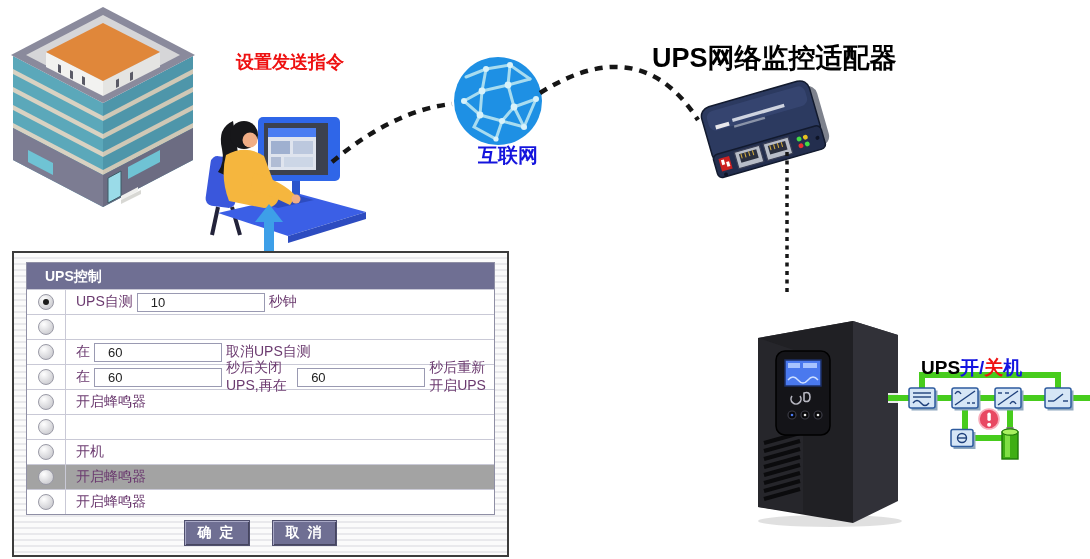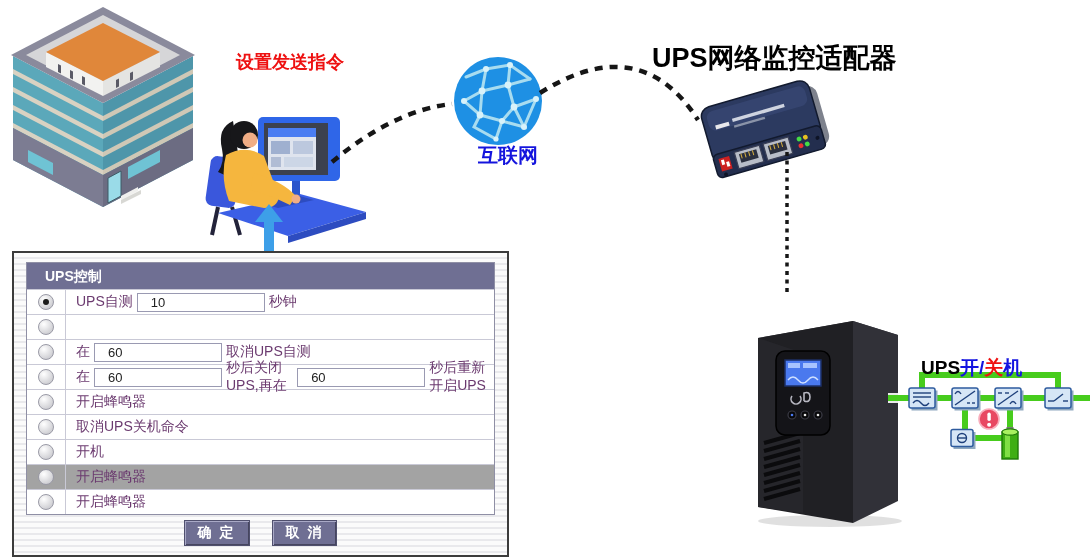--- a/index.html
+++ b/index.html
@@ -330,23 +330,20 @@
               <span class="radio"></span>
             </div>
             <div class="rcontent">
               <span>开启蜂鸣器</span>
             </div>
           </div>
           <div class="prow">
             <div class="radio-cell">
               <span class="radio"></span>
             </div>
-            <div class="rcontent">
-              <span>取消UPS关机命令</span>
-            </div>
           </div>
           <div class="prow">
             <div class="radio-cell">
               <span class="radio"></span>
             </div>
             <div class="rcontent">
               <span>开机</span>
             </div>
           </div>
           <div class="prow alt">

